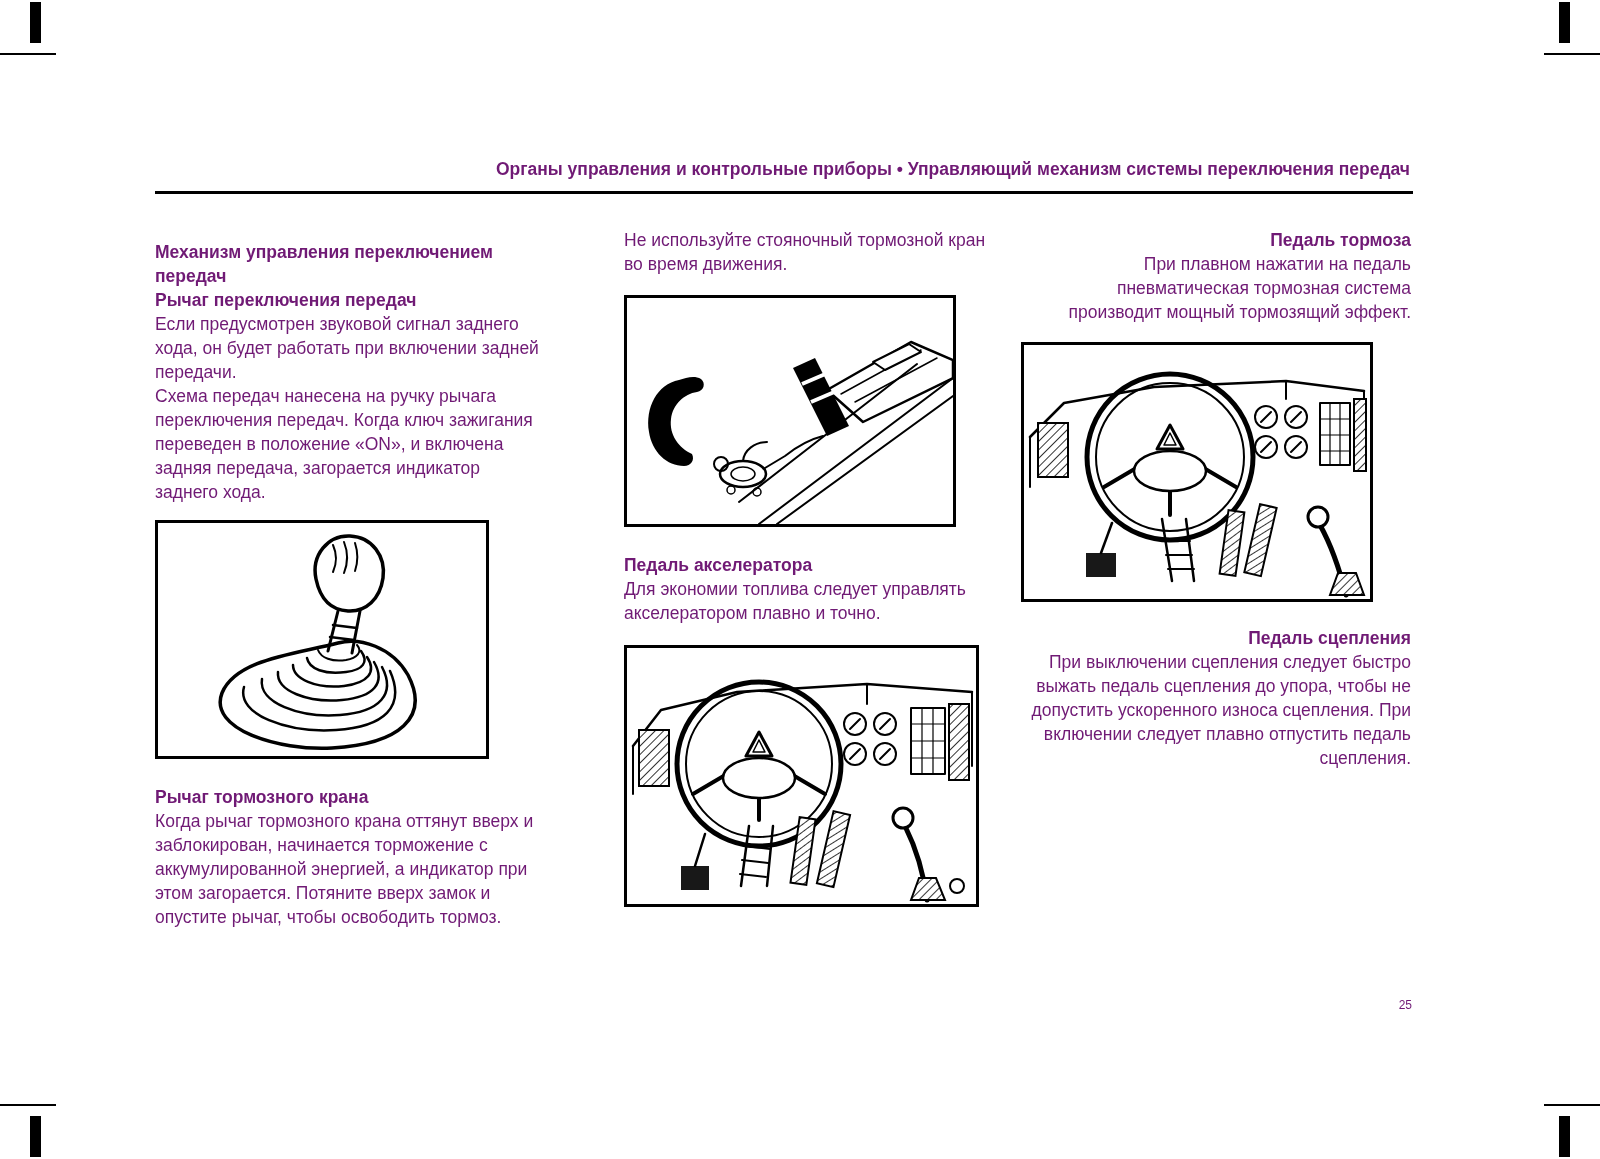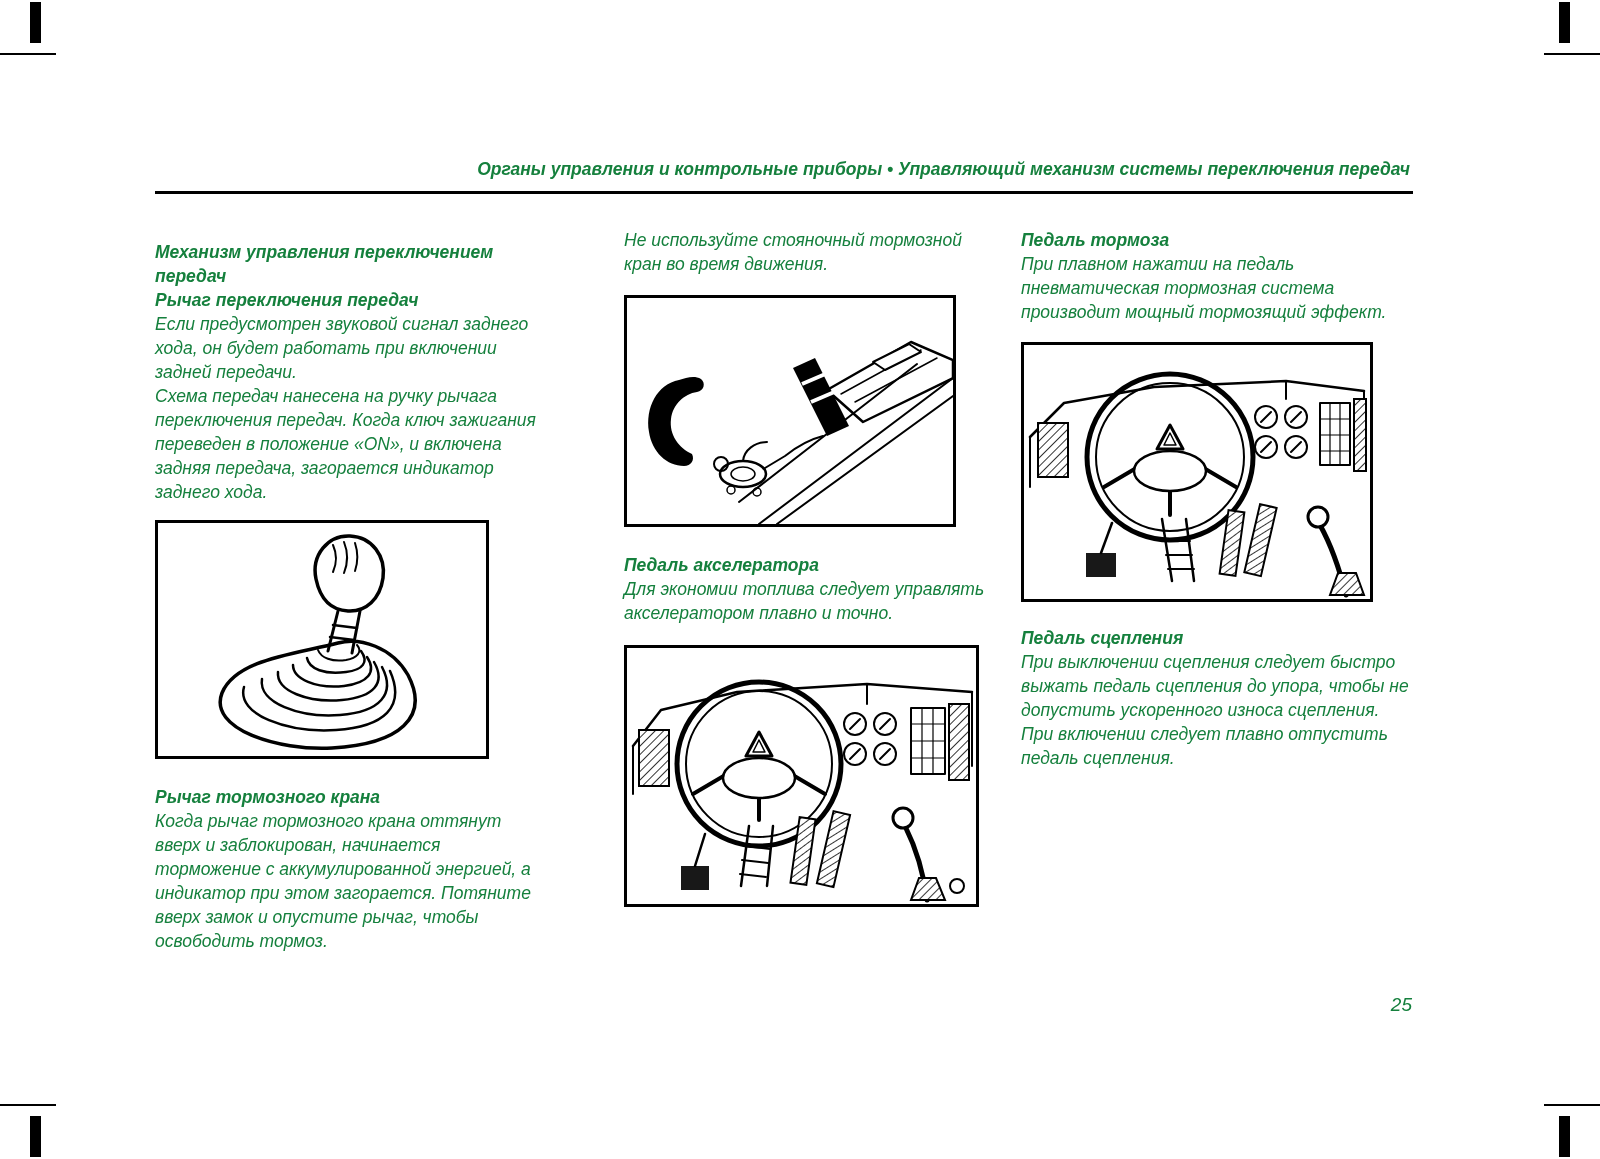--- a/index.html
+++ b/index.html
@@ -1,62 +1,61 @@
 <!DOCTYPE html>
 <html><head>
 <meta charset="utf-8">
 <style>
   html,body{margin:0;padding:0;background:#e8e8e8;}
   .page{
     position:relative;
     width:1600px;height:1159px;
     background:#ffffff;
     font-family:"Liberation Sans",sans-serif;
-    color:#15803d;
+    color:#701a75;
     font-size:17.5px;
     line-height:24px;
     overflow:hidden;
-    font-style:italic;
   }
   p{margin:0;}
   .b{font-weight:700;}
   .hdr-narrow{max-width:340px;}
 
   .header-title{
     position:absolute;left:155px;top:158px;width:1257px;
     text-align:right;font-weight:700;font-size:17.5px;line-height:22px;
     padding-right:2px;box-sizing:border-box;
   }
   .header-rule{
     position:absolute;left:155px;top:191px;width:1258px;height:2.5px;background:#000;
   }
 
   .col{position:absolute;top:228px;}
   #col1{left:155px;width:392px;margin-top:12px;}
   #col2{left:624px;width:372px;}
-  #col3{left:1021px;width:390px;}
+  #col3{left:1021px;width:390px;text-align:right;}
 
   .fig{
     box-sizing:border-box;
     border:3px solid #000;
     background:#fff;
   }
   .fig svg{display:block;width:100%;height:100%;}
   #fig-gear{width:334px;height:239px;margin:16px 0 26px 0;}
   #fig-parking{width:332px;height:232px;margin:19px 0 26px 0;}
   #fig-accel{width:355px;height:262px;margin:20px 0 0 0;}
   #fig-brake{width:352px;height:260px;margin:18px 0 24px 0;}
 
   svg .ln{fill:none;stroke:#000;stroke-linecap:round;stroke-linejoin:round;}
   svg .fw{fill:#fff;stroke:#000;stroke-linejoin:round;}
   svg .fb{fill:#000;stroke:none;}
 
   .pagenum{
     position:absolute;top:993px;left:1155px;width:257px;
-    text-align:right;font-size:19px;
+    text-align:right;font-size:12px;
   }
 
   .crop{position:absolute;}
   .crop.tl{left:0;top:0;}
   .crop.tr{right:0;top:0;transform:scaleX(-1);}
   .crop.bl{left:0;bottom:0;transform:scaleY(-1);}
   .crop.br{right:0;bottom:0;transform:scale(-1,-1);}
 </style>
 </head>
 <body>

